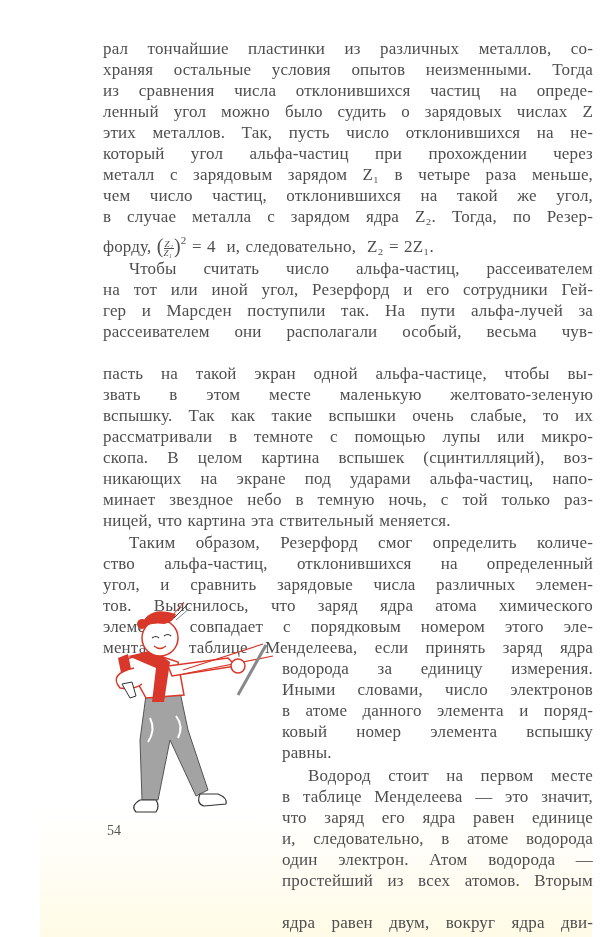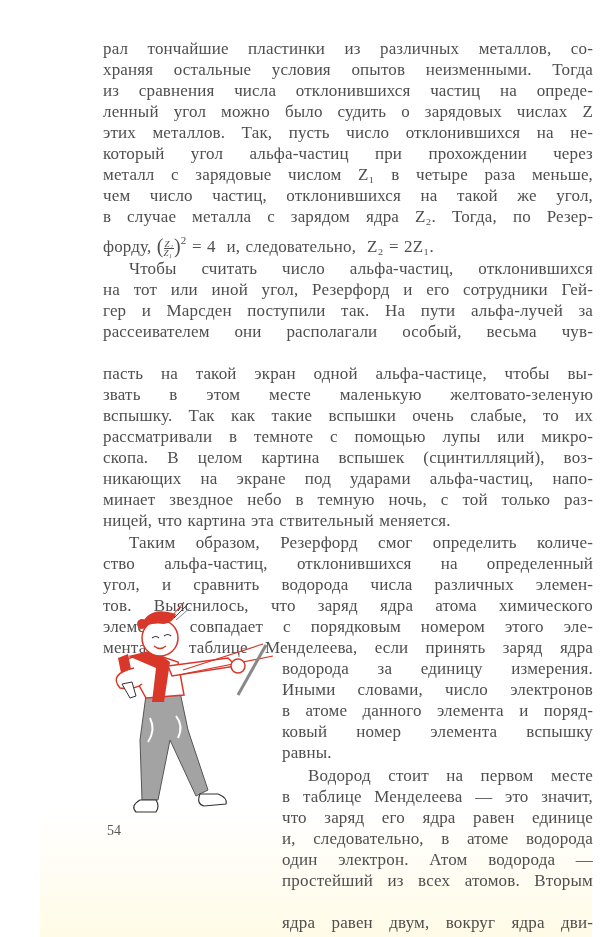--- a/index.html
+++ b/index.html
@@ -70,48 +70,48 @@
 <body>
 
 <div class="page">
 
   <div class="line" style="top:38px">рал тончайшие пластинки из различных металлов, со-</div>
   <div class="line" style="top:59px">храняя остальные условия опытов неизменными. Тогда</div>
   <div class="line" style="top:80px">из сравнения числа отклонившихся частиц на опреде-</div>
   <div class="line" style="top:101px">ленный угол можно было судить о зарядовых числах Z</div>
   <div class="line" style="top:122px">этих металлов. Так, пусть число отклонившихся на не-</div>
   <div class="line" style="top:143px">который угол альфа-частиц при прохождении через</div>
-  <div class="line" style="top:164px">металл с зарядовые числом Z₁ в четыре раза меньше,</div>
+  <div class="line" style="top:164px">металл с зарядовым зарядом Z₁ в четыре раза меньше,</div>
   <div class="line" style="top:185px">чем число частиц, отклонившихся на такой же угол,</div>
   <div class="line" style="top:206px">в случае металла с зарядом ядра Z₂. Тогда, по Резер-</div>
 
   <div class="line last" style="top:229px; text-align:left;">
     <span>форду,</span>
     <span class="paren">(</span><span class="frac"><span class="num">Z₂</span><span class="den">Z₁</span></span><span class="paren">)</span><span class="sup">2</span>
     <span>= 4</span>&nbsp;
     <span>и, следовательно,</span>&nbsp;
     <span>Z₂ = 2Z₁.</span>
   </div>
 
-  <div class="line indent" style="top:258px">Чтобы считать число альфа-частиц, отклонившихся</div>
+  <div class="line indent" style="top:258px">Чтобы считать число альфа-частиц, рассеивателем</div>
   <div class="line" style="top:279px">на тот или иной угол, Резерфорд и его сотрудники Гей-</div>
   <div class="line" style="top:300px">гер и Марсден поступили так. На пути альфа-лучей за</div>
   <div class="line" style="top:321px">рассеивателем они располагали особый, весьма чув-</div>
   <div class="line" style="top:363px">пасть на такой экран одной альфа-частице, чтобы вы-</div>
   <div class="line" style="top:384px">звать в этом месте маленькую желтовато-зеленую</div>
   <div class="line" style="top:405px">вспышку. Так как такие вспышки очень слабые, то их</div>
   <div class="line" style="top:426px">рассматривали в темноте с помощью лупы или микро-</div>
   <div class="line" style="top:447px">скопа. В целом картина вспышек (сцинтилляций), воз-</div>
   <div class="line" style="top:468px">никающих на экране под ударами альфа-частиц, напо-</div>
   <div class="line" style="top:489px">минает звездное небо в темную ночь, с той только раз-</div>
   <div class="line last" style="top:510px">ницей, что картина эта ствительный меняется.</div>
 
   <div class="line indent" style="top:532px">Таким образом, Резерфорд смог определить количе-</div>
   <div class="line" style="top:553px">ство альфа-частиц, отклонившихся на определенный</div>
-  <div class="line" style="top:574px">угол, и сравнить водорода числа различных элемен-</div>
+  <div class="line" style="top:574px">угол, и сравнить зарядовые числа различных элемен-</div>
   <div class="line" style="top:595px">тов. Выяснилось, что заряд ядра атома химического</div>
   <div class="line" style="top:616px">элемента совпадает с порядковым номером этого эле-</div>
   <div class="line" style="top:637px">мента в таблице Менделеева, если принять заряд ядра</div>
 
   <div class="line narrow" style="top:658px">водорода за единицу измерения.</div>
   <div class="line narrow" style="top:679px">Иными словами, число электронов</div>
   <div class="line narrow" style="top:700px">в атоме данного элемента и поряд-</div>
   <div class="line narrow" style="top:721px">ковый номер элемента вспышку</div>
   <div class="line narrow last" style="top:742px">равны.</div>
 

